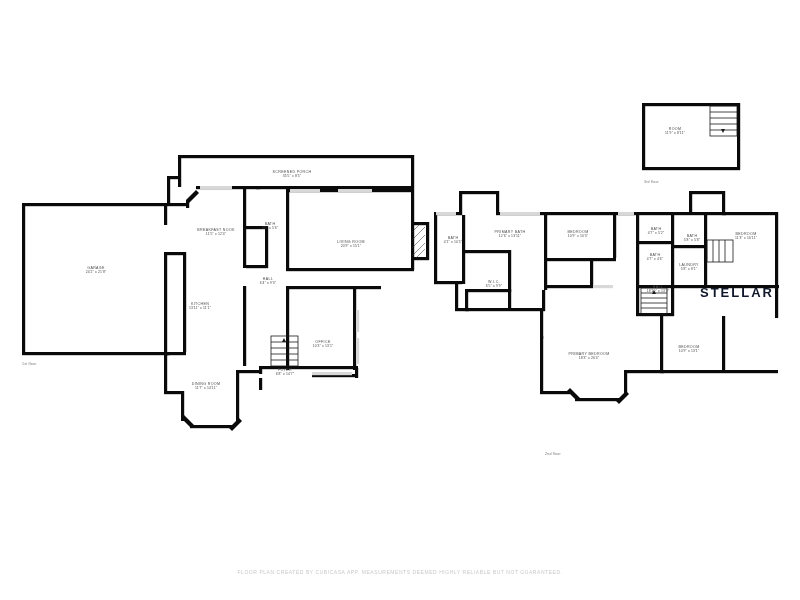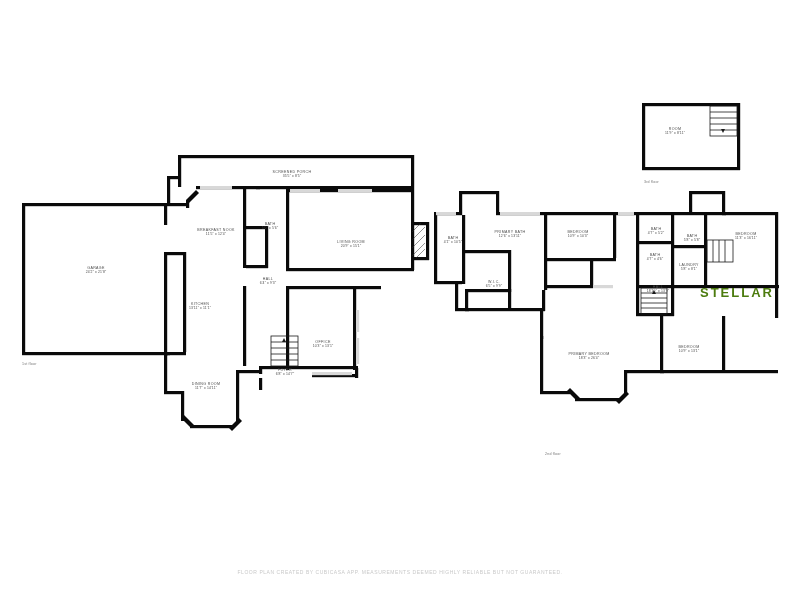--- a/index.html
+++ b/index.html
@@ -22,21 +22,21 @@
     position:absolute;font-size:3.6px;color:#777;
     letter-spacing:.2px;white-space:nowrap;
   }
   .disclaimer{
     position:absolute;left:0;right:0;top:569px;
     text-align:center;font-size:5px;color:#c9c9c9;
     letter-spacing:.55px;
   }
   .watermark{
     position:absolute;left:700px;top:285px;
-    font-size:13px;color:#4d7c0f;letter-spacing:2px;
+    font-size:13px;color:#0f172a;letter-spacing:2px;
     font-weight:bold;pointer-events:none;
   }
 </style>
 </head>
 <body>
 
 <svg id="plan" viewBox="0 0 800 600">
   <rect x="0" y="0" width="800" height="600" fill="#ffffff"></rect>
 
   <g fill="#0a0a0a">

